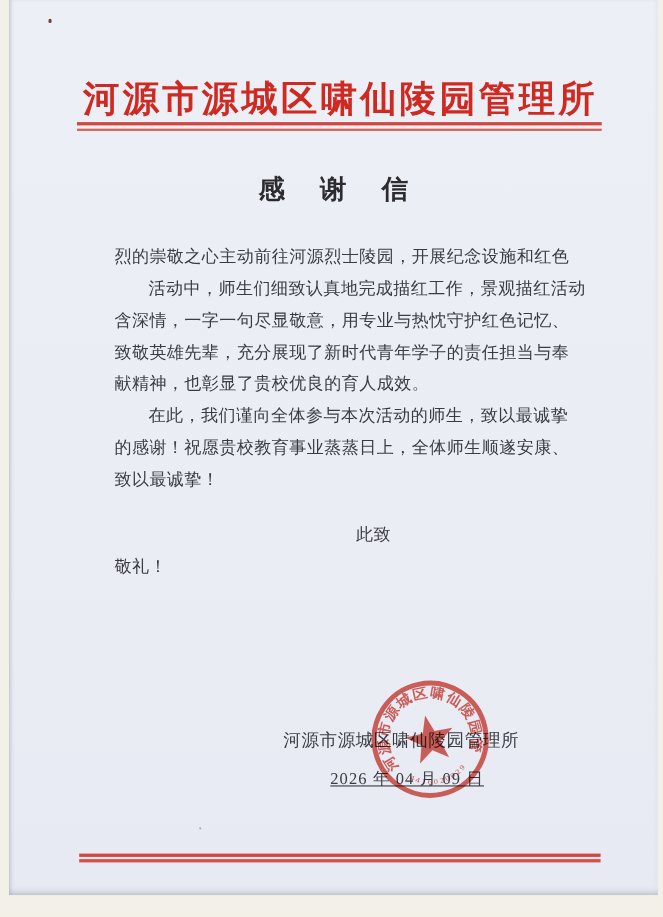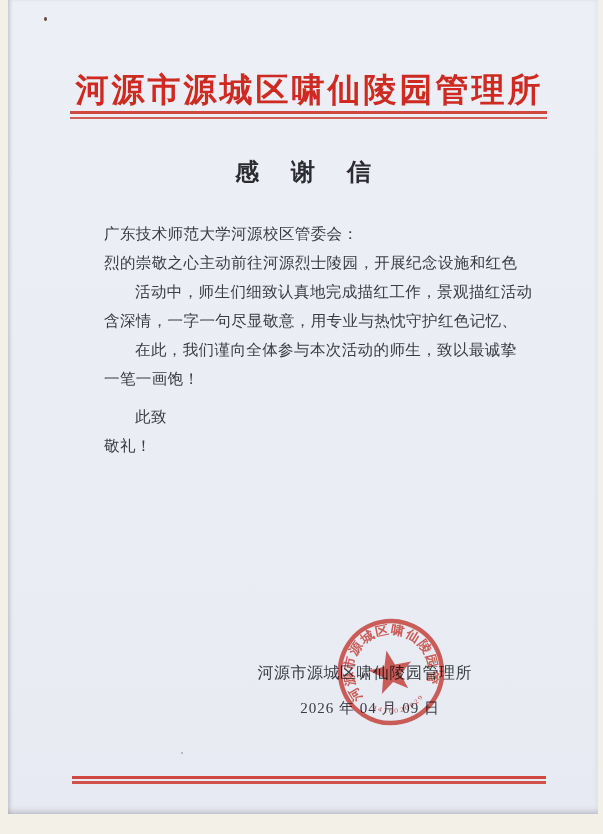--- a/index.html
+++ b/index.html
@@ -39,30 +39,30 @@
     white-space:nowrap;
   }
   .letter-body{
     position:absolute;left:96px;top:219px;width:440px;
     font-size:15.5px;color:#3b3b41;letter-spacing:.4px;
   }
   .letter-body .line{
     height:29px;line-height:29px;white-space:nowrap;
   }
   .letter-body .indent{padding-left:31px;}
-  .letter-body .gap{margin-top:9px;}
+  .letter-body .gap{margin-top:21px;text-align:center;}
   .signature{
     position:absolute;right:126px;top:663px;
     font-size:16px;color:#3b3b41;letter-spacing:.5px;
     white-space:nowrap;z-index:1;
   }
   .letter-date{
     position:absolute;right:158px;top:699px;
     font-size:15px;color:#3b3b41;letter-spacing:1px;
-    white-space:nowrap;z-index:1;
+    white-space:nowrap;z-index:1;text-decoration:underline;
   }
   .seal{
     position:absolute;left:318px;top:607px;width:130px;height:130px;
     z-index:5;opacity:.84;mix-blend-mode:multiply;
   }
   .footer-rule{
     position:absolute;left:64px;top:776px;width:474px;height:2px;
     border-top:3px solid rgba(205,43,33,.85);
     border-bottom:3px solid rgba(205,43,33,.8);
   }
@@ -75,26 +75,28 @@
 <body>
 
 <div class="paper">
 
   <div class="org-title">河源市源城区啸仙陵园管理所</div>
   <div class="double-rule"></div>
 
   <div class="letter-title">感 谢 信</div>
 
   <div class="letter-body">
-    <div class="line">广东技术师范大学河源校区管委会：</div>
     <div class="line">烈的崇敬之心主动前往河源烈士陵园，开展纪念设施和红色</div>
     <div class="line indent">活动中，师生们细致认真地完成描红工作，景观描红活动</div>
     <div class="line">含深情，一字一句尽显敬意，用专业与热忱守护红色记忆、</div>
+    <div class="line">致敬英雄先辈，充分展现了新时代青年学子的责任担当与奉</div>
+    <div class="line">献精神，也彰显了贵校优良的育人成效。</div>
     <div class="line indent">在此，我们谨向全体参与本次活动的师生，致以最诚挚</div>
-    <div class="line">一笔一画饱！</div>
+    <div class="line">的感谢！祝愿贵校教育事业蒸蒸日上，全体师生顺遂安康、</div>
+    <div class="line">致以最诚挚！</div>
     <div class="line indent gap">此致</div>
     <div class="line">敬礼！</div>
   </div>
 
   <div class="signature">河源市源城区啸仙陵园管理所</div>
   <div class="letter-date">2026 年 04 月 09 日</div>
 
   <svg class="seal" viewBox="0 0 130 130" xmlns="http://www.w3.org/2000/svg">
     <g transform="rotate(-12 65 65)" fill="#d7463c" stroke="none">
       <circle cx="65" cy="65" r="51" fill="none" stroke="#d7463c" stroke-width="4.5"></circle>

